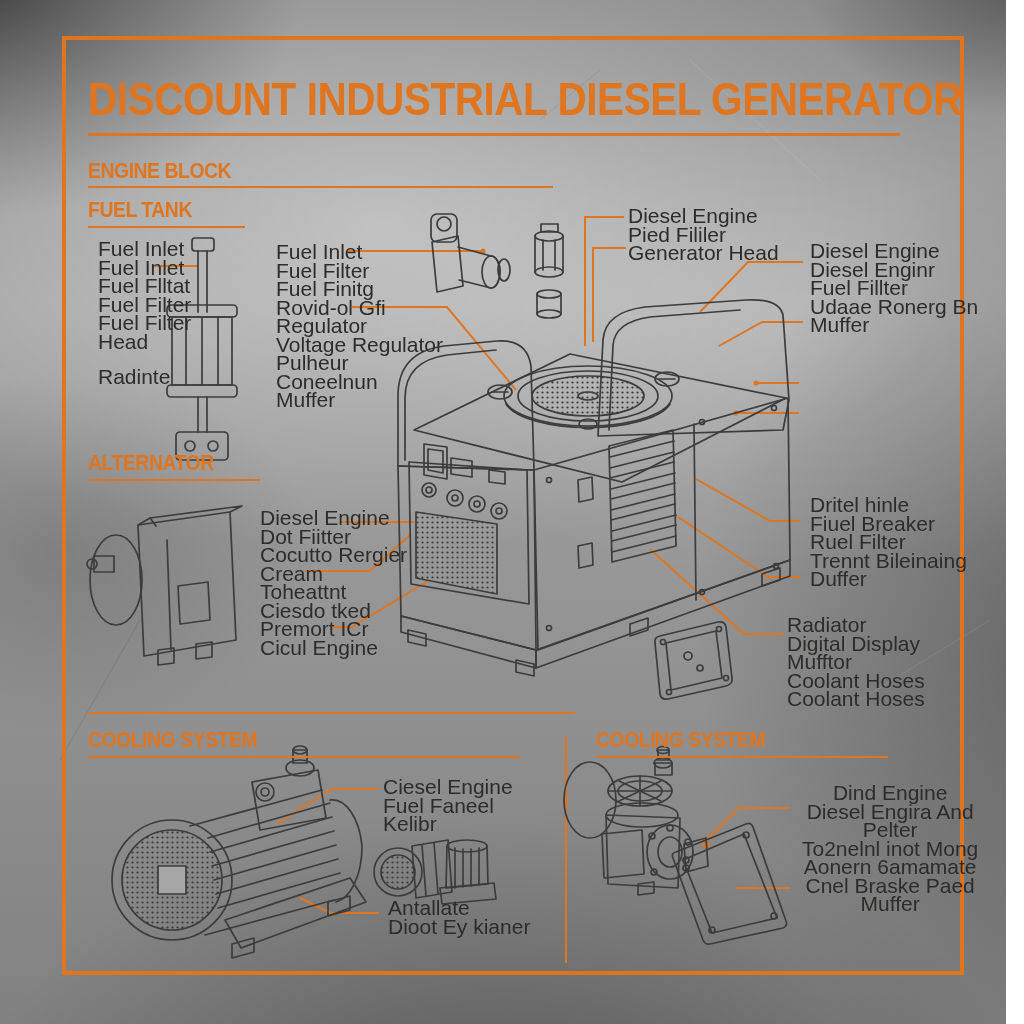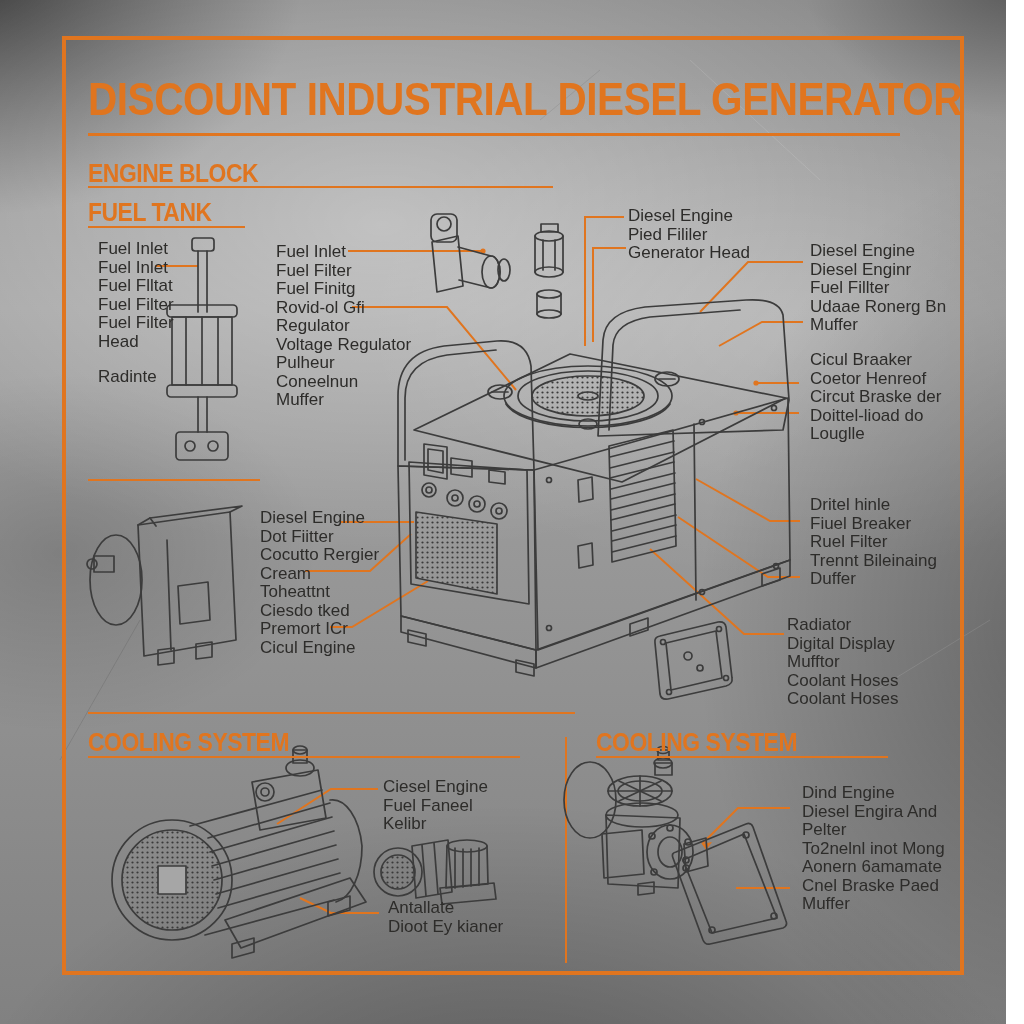--- a/index.html
+++ b/index.html
@@ -14,22 +14,22 @@
       radial-gradient(900px 620px at 50% 116%, rgba(0,0,0,.34), rgba(0,0,0,0) 62%),
       radial-gradient(620px 820px at 105% 62%, rgba(0,0,0,.30), rgba(0,0,0,0) 58%),
       radial-gradient(430px 300px at 6% 54%, rgba(0,0,0,.16), rgba(0,0,0,0) 60%),
       linear-gradient(180deg,#8e8e8e 0%,#a4a4a4 30%,#979797 55%,#818181 100%);
   }
   .abs{position:absolute;}
   #frame{left:62px;top:36px;width:894px;height:931px;border:4px solid var(--accent);}
   .condensed{display:inline-block;transform:scaleX(.88);transform-origin:0 50%;letter-spacing:-.5px;white-space:nowrap;}
   #title{left:88px;top:72px;font-size:46px;font-weight:700;color:var(--accent);}
   .rule{height:3px;background:var(--accent);}
-  .heading{font-size:26px;font-weight:700;color:var(--accent);}
-  .lblgroup{color:#2d2c2a;font-size:17px;line-height:18.5px;}
+  .heading{font-size:22px;font-weight:700;color:var(--accent);}
+  .lblgroup{color:#2d2c2a;font-size:21px;line-height:18.5px;}
   .lbl{white-space:nowrap;}
   svg#art{left:0;top:0;}
 </style>
 </head>
 <body>
 
 <div id="poster">
 
   <svg id="art" class="abs" width="1024" height="1024" viewBox="0 0 1024 1024">
     <defs>
@@ -277,20 +277,21 @@
     <span class="condensed">DISCOUNT INDUSTRIAL DIESEL GENERATOR</span>
   </div>
   <div class="abs rule" style="left:88px;top:133px;width:812px;"></div>
 
   <div class="abs heading" style="left:88px;top:158px;"><span class="condensed">ENGINE BLOCK</span></div>
   <div class="abs rule" style="left:88px;top:186px;width:465px;height:2px;"></div>
 
   <div class="abs heading" style="left:88px;top:197px;"><span class="condensed">FUEL TANK</span></div>
   <div class="abs rule" style="left:88px;top:226px;width:157px;height:2px;"></div>
 
+  <div class="abs heading" style="left:88px;top:450px;"><span class="condensed">ALTERNATOR</span></div>
   <div class="abs rule" style="left:88px;top:479px;width:172px;height:2px;"></div>
 
   <div class="abs rule" style="left:88px;top:712px;width:487px;height:2px;"></div>
 
   <div class="abs heading" style="left:88px;top:727px;"><span class="condensed">COOLING SYSTEM</span></div>
   <div class="abs rule" style="left:88px;top:756px;width:432px;height:2px;"></div>
 
   <div class="abs heading" style="left:596px;top:727px;"><span class="condensed">COOLING SYSTEM</span></div>
   <div class="abs rule" style="left:596px;top:756px;width:292px;height:2px;"></div>
 
@@ -325,27 +326,20 @@
   </div>
 
   <div class="abs lblgroup" style="left:810px;top:242px;">
     <div class="lbl">Diesel Engine</div>
     <div class="lbl">Diesel Enginr</div>
     <div class="lbl">Fuel Fillter</div>
     <div class="lbl">Udaae Ronerg Bn</div>
     <div class="lbl">Muffer</div>
   </div>
 
-  <div class="abs lblgroup" style="left:810px;top:351px;">
-    <div class="lbl">Cicul Braaker</div>
-    <div class="lbl">Coetor Henreof</div>
-    <div class="lbl">Circut Braske der</div>
-    <div class="lbl">Doittel-lioad do</div>
-    <div class="lbl">Louglle</div>
-  </div>
 
   <div class="abs lblgroup" style="left:810px;top:496px;">
     <div class="lbl">Dritel hinle</div>
     <div class="lbl">Fiuel Breaker</div>
     <div class="lbl">Ruel Filter</div>
     <div class="lbl">Trennt Bileinaing</div>
     <div class="lbl">Duffer</div>
   </div>
 
   <div class="abs lblgroup" style="left:787px;top:616px;">
@@ -371,21 +365,21 @@
     <div class="lbl">Antallate</div>
     <div class="lbl">Dioot Ey kianer</div>
   </div>
 
   <div class="abs lblgroup" style="left:383px;top:778px;">
     <div class="lbl">Ciesel Engine</div>
     <div class="lbl">Fuel Faneel</div>
     <div class="lbl">Kelibr</div>
   </div>
 
-  <div class="abs lblgroup" style="left:802px;top:784px;">
+  <div class="abs lblgroup" style="left:802px;top:784px;text-align:center;">
     <div class="lbl">Dind Engine</div>
     <div class="lbl">Diesel Engira And</div>
     <div class="lbl">Pelter</div>
     <div class="lbl">To2nelnl inot Mong</div>
     <div class="lbl">Aonern 6amamate</div>
     <div class="lbl">Cnel Braske Paed</div>
     <div class="lbl">Muffer</div>
   </div>
 
 </div>

